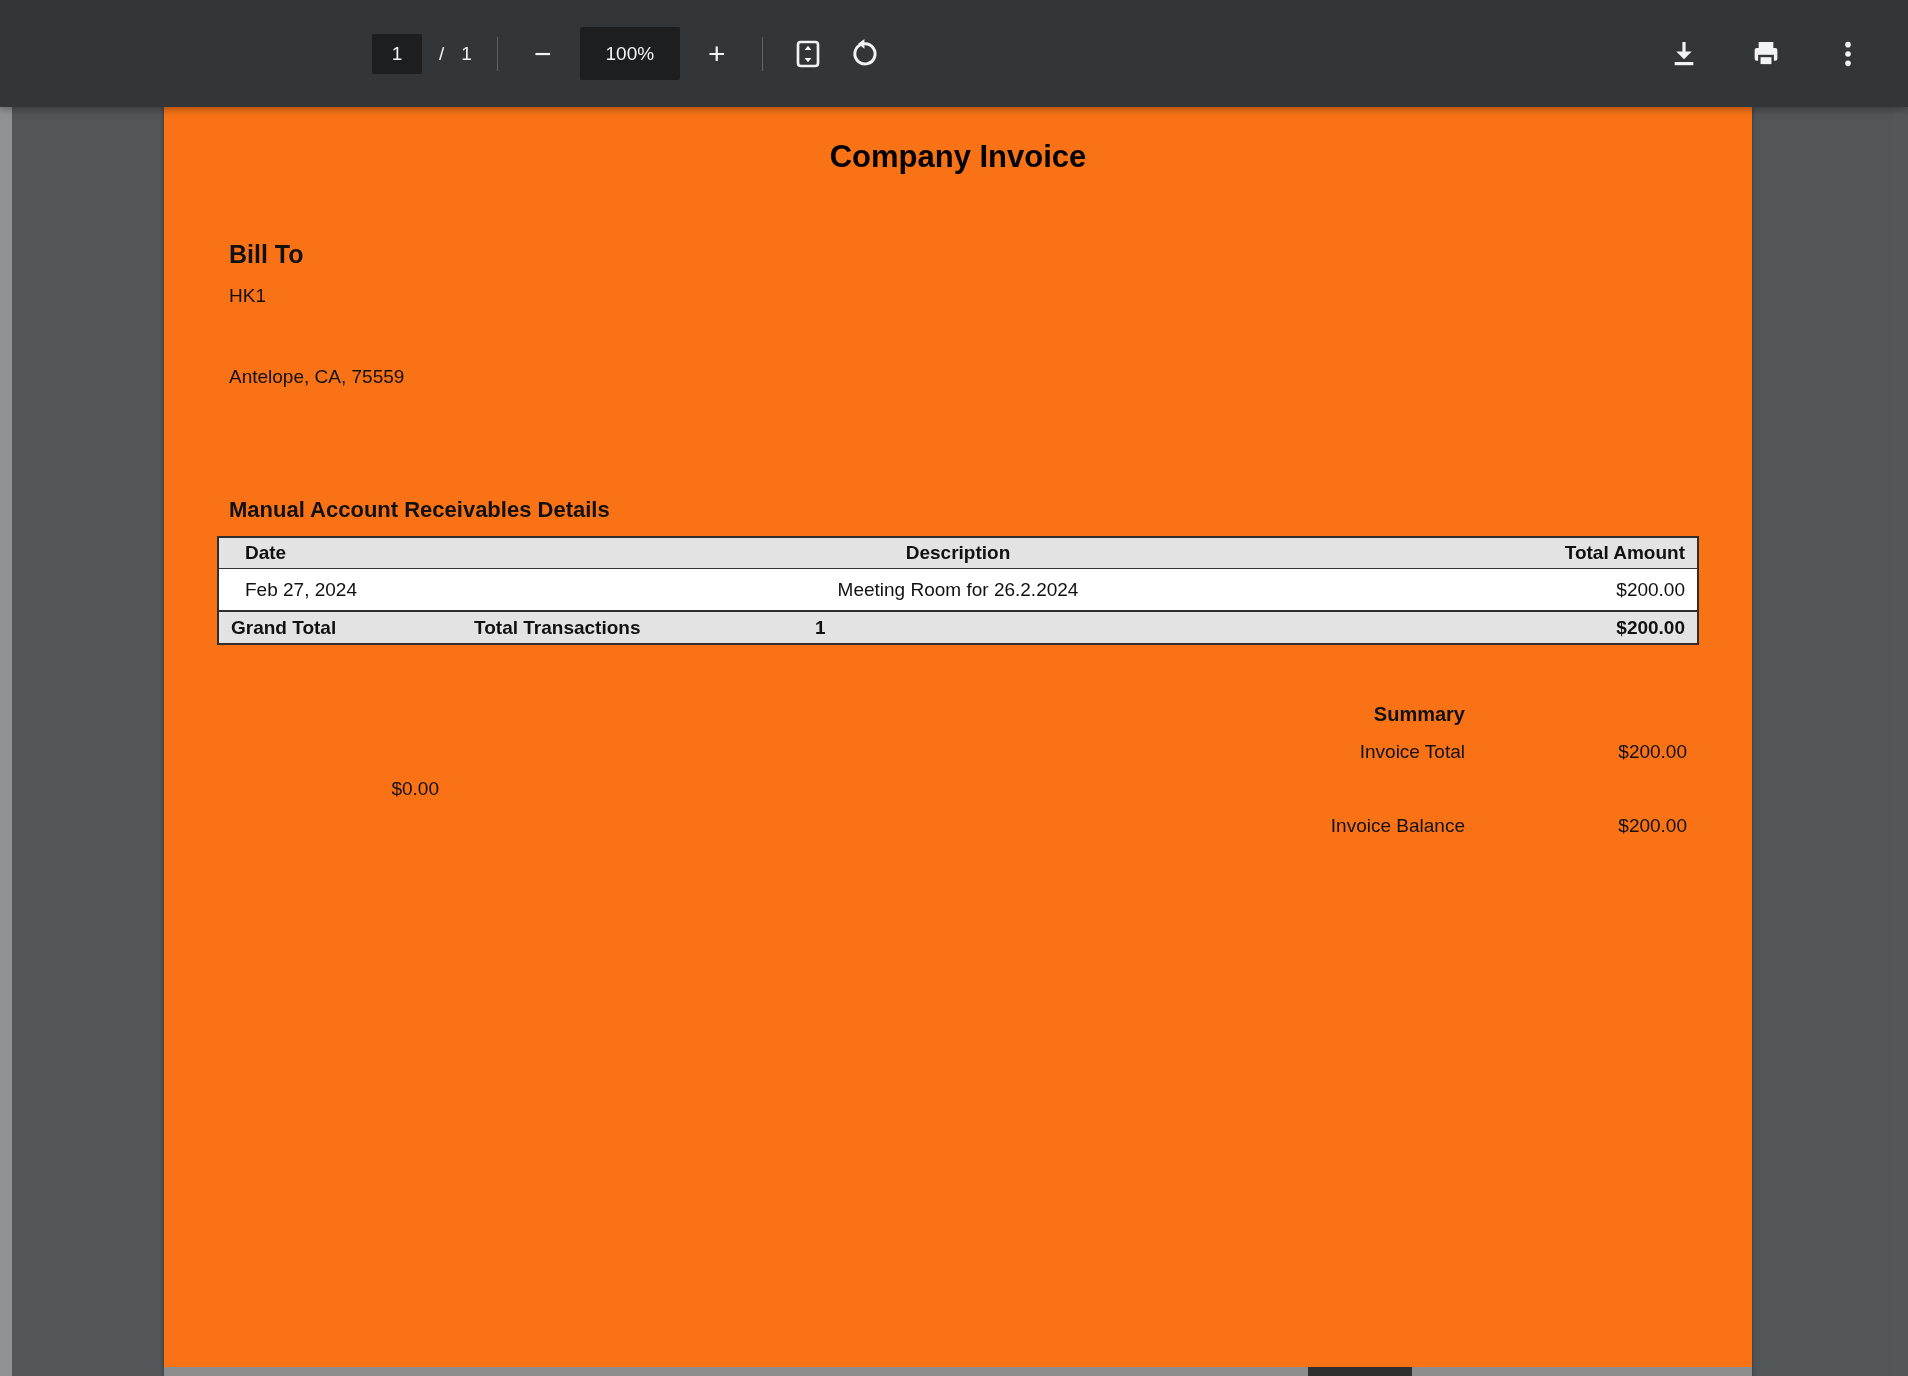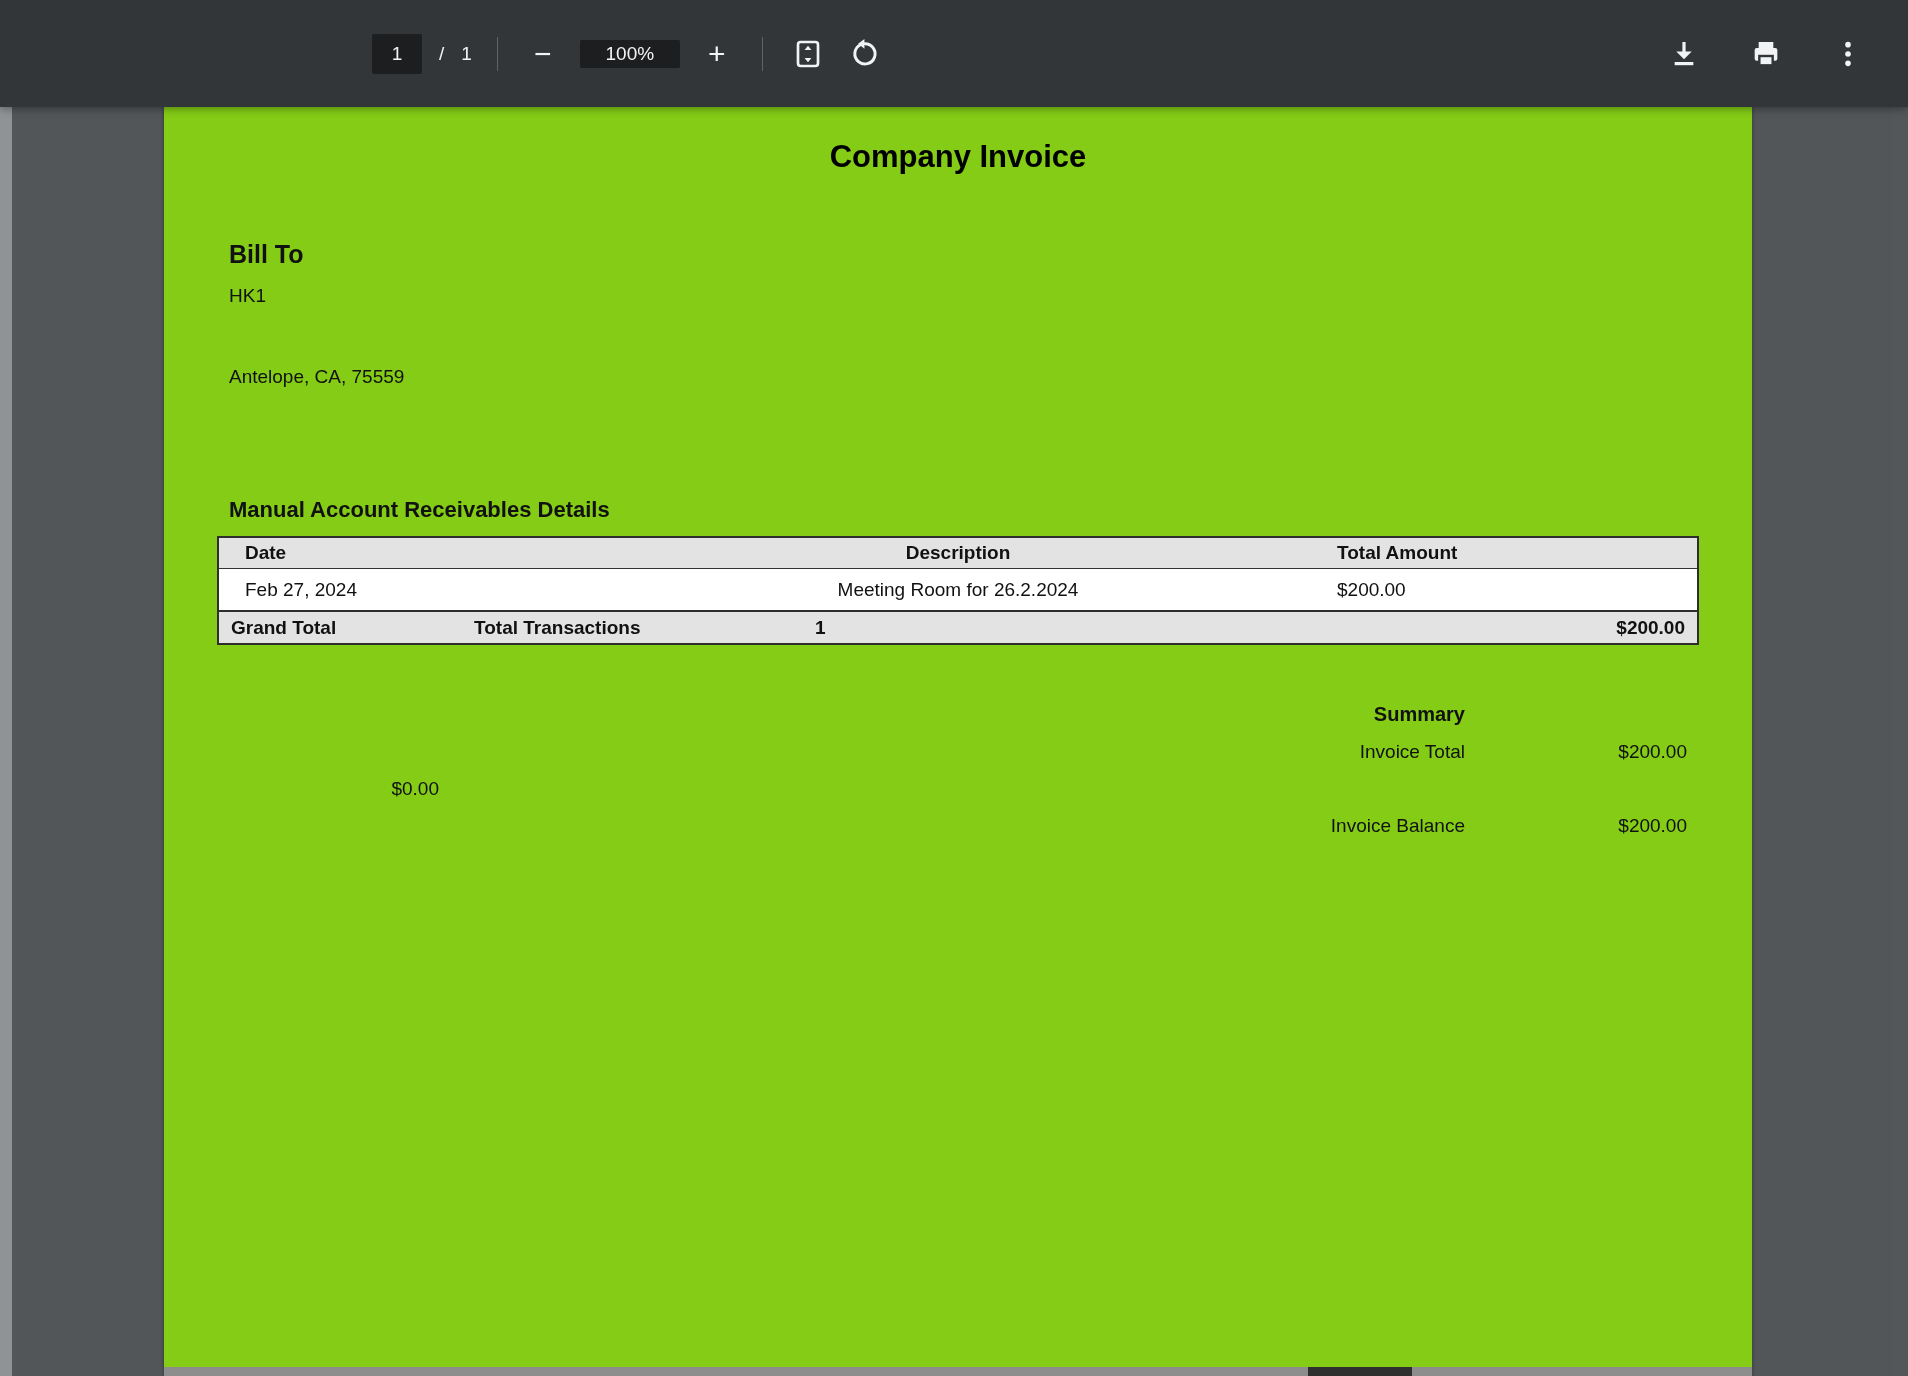--- a/index.html
+++ b/index.html
@@ -38,30 +38,30 @@
   .tb-divider {
     width:1px; height:34px; background:#5f6368; margin:0 8px;
   }
   .icon-btn {
     background:transparent; border:none; cursor:pointer;
     width:40px; height:40px; display:flex; align-items:center; justify-content:center;
     color:#f1f3f4; padding:0;
   }
   .zoom-text-btn { font-size:30px; font-weight:400; line-height:1; }
   .zoom-box {
-    min-width:100px; height:28px; background:#1c1e1f; color:#f1f3f4;
+    min-width:100px; height:53px; background:#1c1e1f; color:#f1f3f4;
     font-size:19px; display:flex; align-items:center; justify-content:center;
     border-radius:2px; padding:0 10px;
   }
   .icon-btn svg { display:block; }
 
   
   .page {
     position:absolute; left:164px; top:107px; width:1588px; height:1269px;
-    background:#84cc16;
+    background:#f97316;
     box-shadow:0 1px 4px rgba(0,0,0,0.4);
     color:#111111;
   }
 
   .doc-title {
     position:absolute; top:32px; left:0; width:100%;
     text-align:center; font-size:31px; font-weight:700; color:#000;
   }
   .billto-heading { position:absolute; left:65px; top:133px; font-size:25px; font-weight:700; }
   .billto-name    { position:absolute; left:65px; top:178px; font-size:19px; }
@@ -72,21 +72,21 @@
   .ar-table {
     position:absolute; left:53px; top:429px; width:1482px;
     border:2px solid #2e2e2e; font-size:19px;
   }
   .t-row { display:flex; align-items:center; }
   .t-header { height:31px; background:#e3e3e3; font-weight:700; border-bottom:1.5px solid #333; }
   .t-data   { height:41px; background:#ffffff; }
   .t-grand  { height:33px; background:#e3e3e3; font-weight:700; border-top:2px solid #2e2e2e; }
   .t-c1 { width:360px; padding-left:26px; text-align:left; }
   .t-c2 { flex:1; text-align:center; }
-  .t-c3 { width:360px; padding-right:12px; text-align:left; }
+  .t-c3 { width:360px; padding-right:12px; text-align:right; }
   .gt-c1 { width:255px; padding-left:12px; }
   .gt-c2 { width:341px; }
   .gt-c3 { flex:1; }
   .gt-c4 { width:300px; padding-right:12px; text-align:right; }
 
   .summary {
     position:absolute; left:53px; top:589px; width:1482px; font-size:19px;
   }
   .summary-row { display:flex; align-items:center; height:37px; padding-right:12px; }
   .summary-label { flex:1; text-align:right; }

